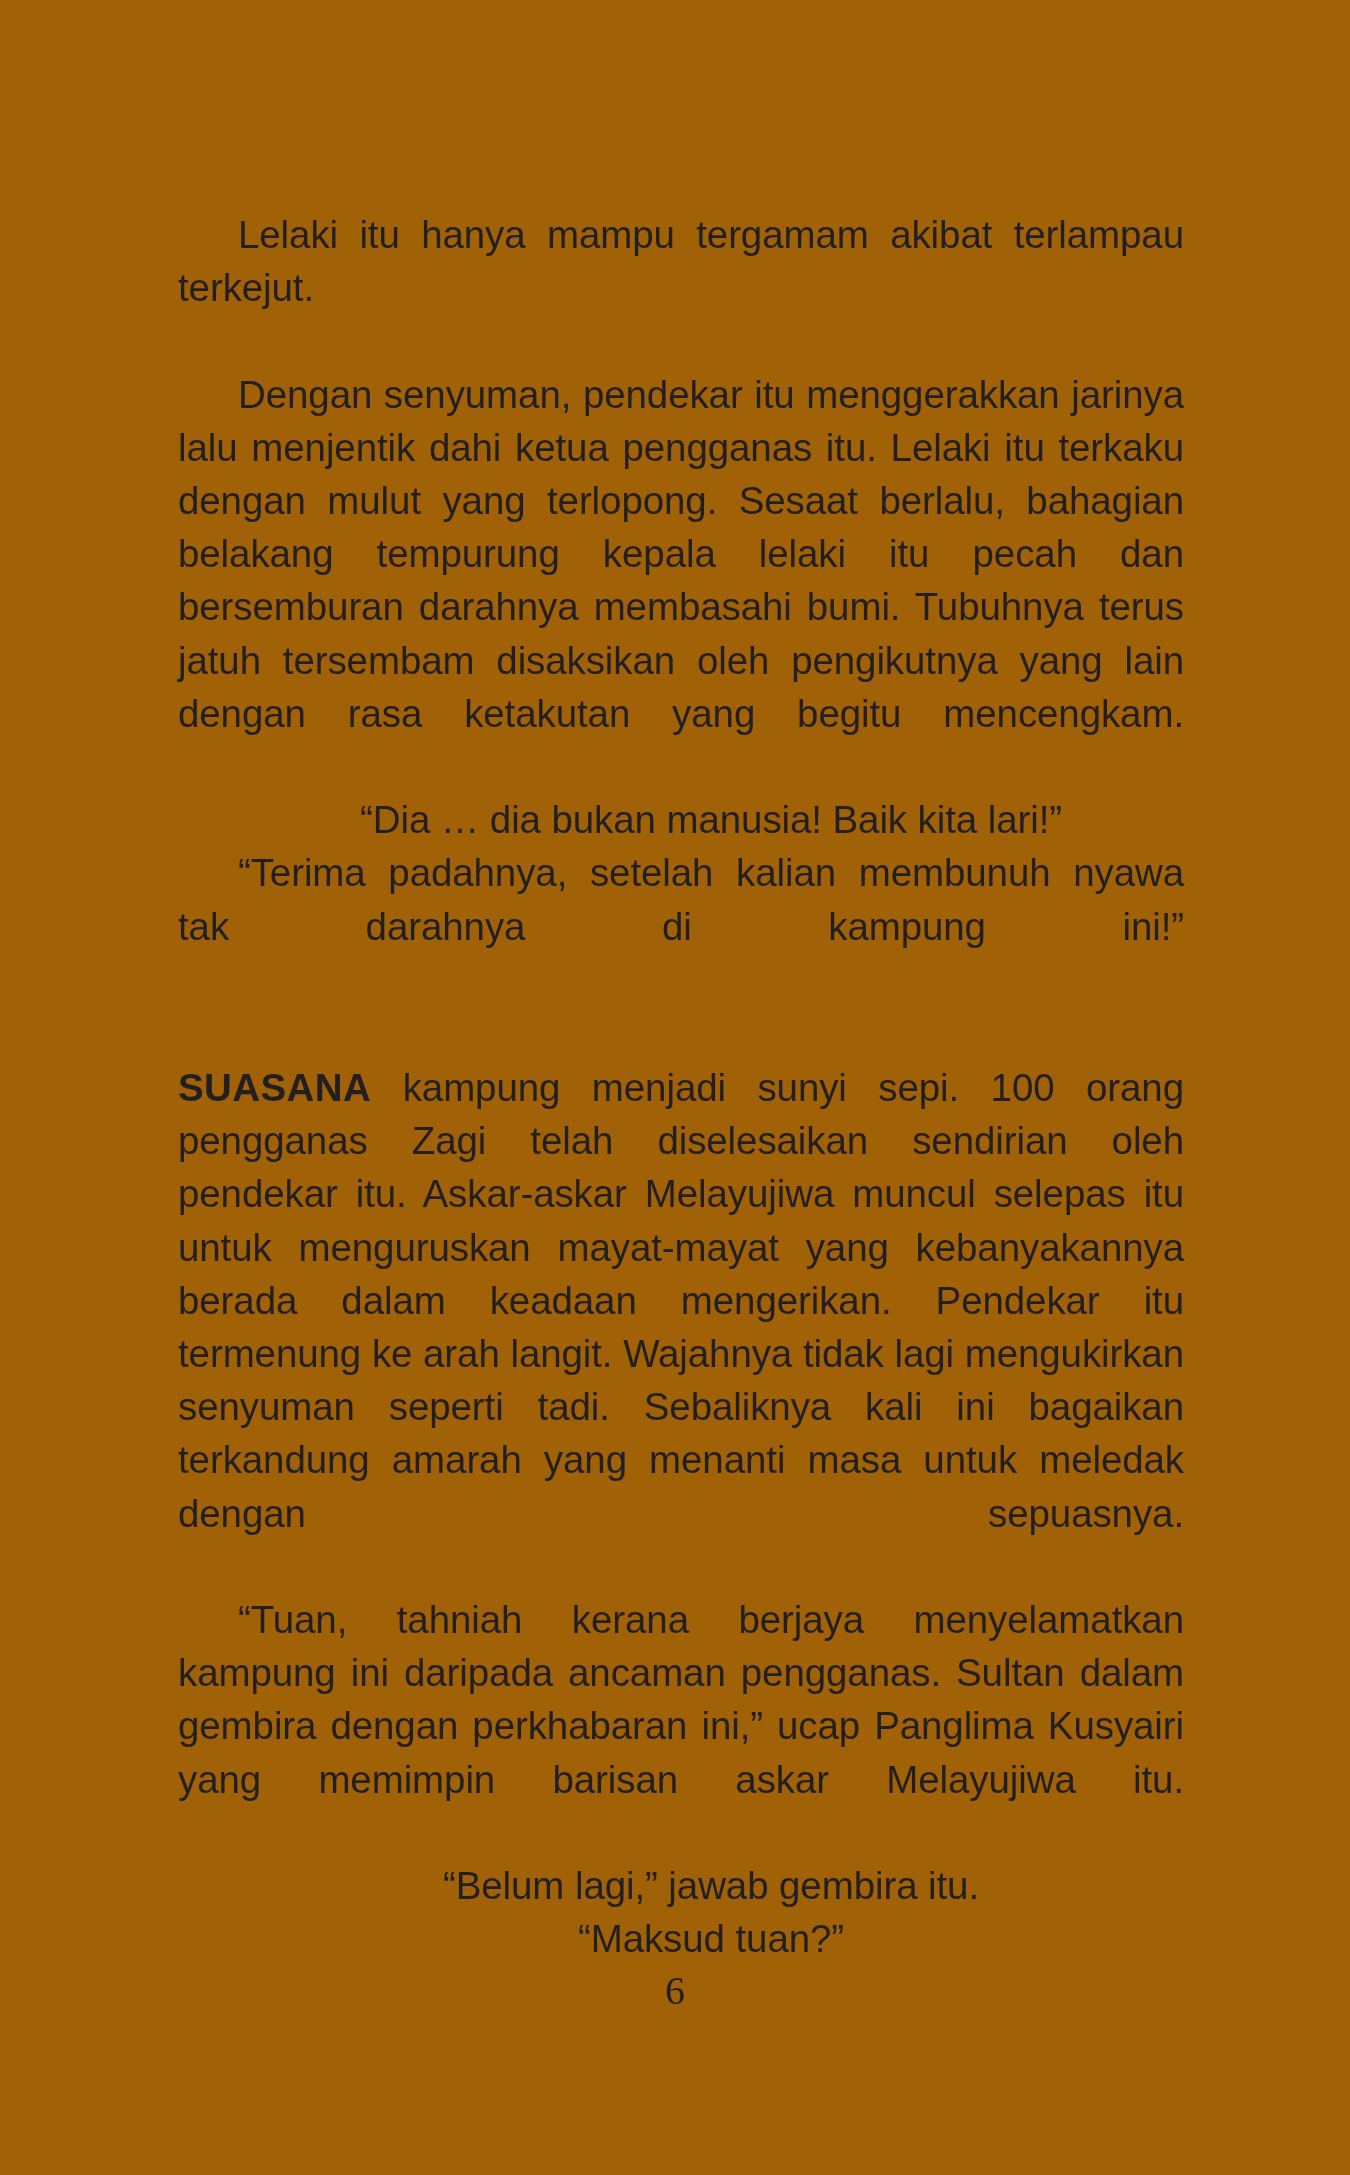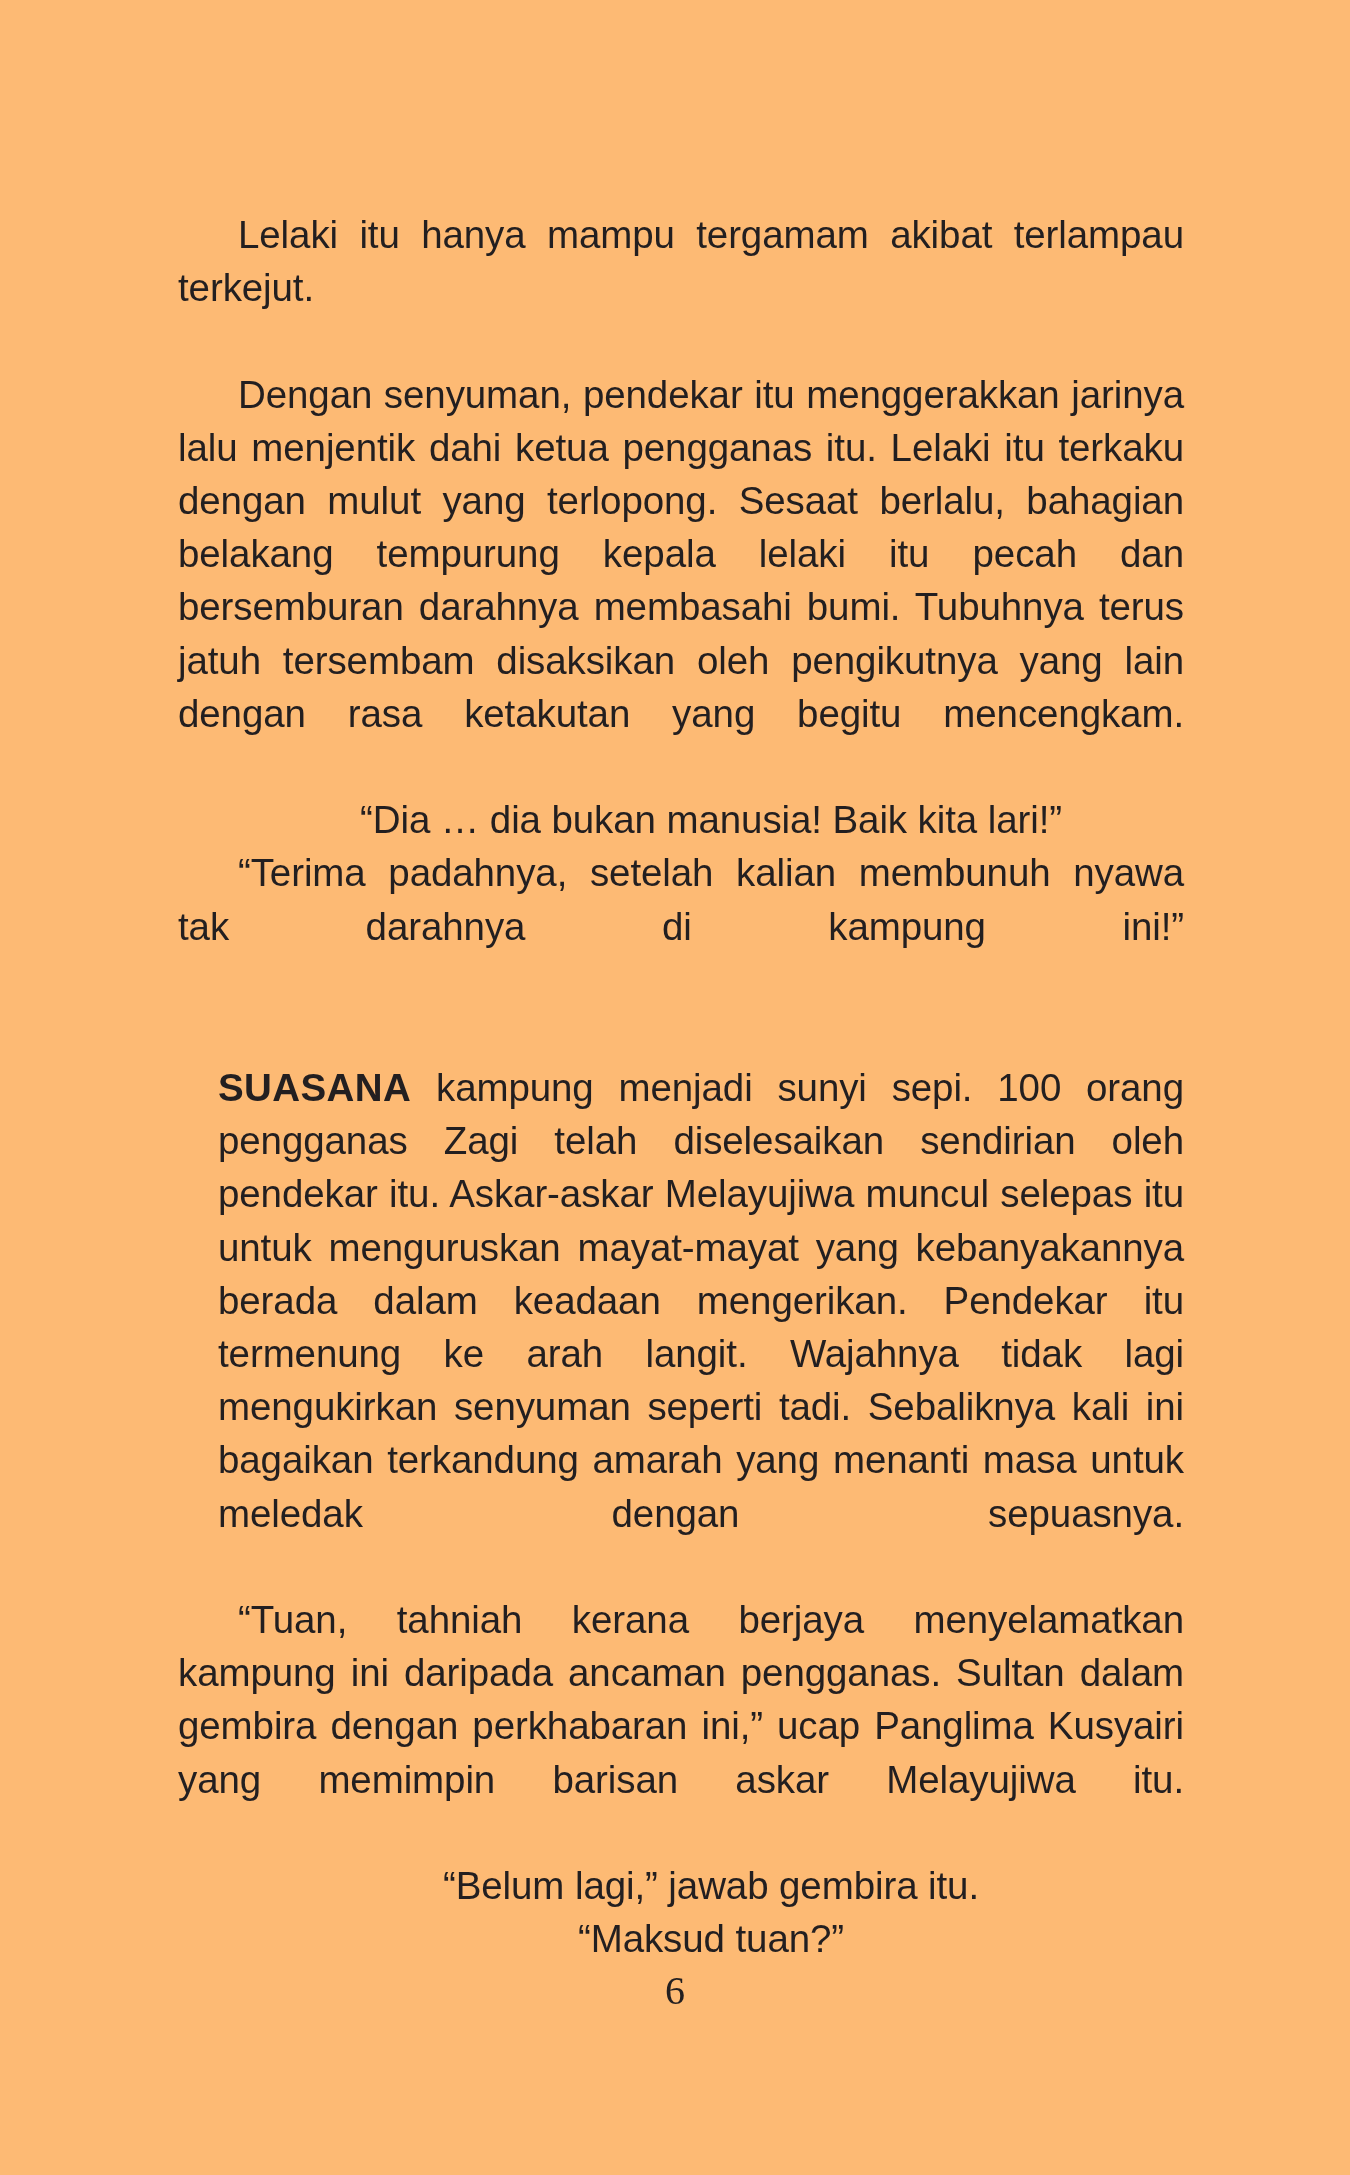--- a/index.html
+++ b/index.html
@@ -13,21 +13,21 @@
     position: relative;
     overflow: hidden;
     font-family: "Liberation Sans", "DejaVu Sans", sans-serif;
   }
 
   #page {
     position: absolute;
     left: 0; top: 0;
     width: 1350px;
     height: 2175px;
-    background: #fdba74;
+    background: #a16207;
   }
 
   #text-column {
     position: absolute;
     left: 178px;
     top: 208px;
     width: 1006px;
   }
 
   .para {
@@ -49,21 +49,20 @@
     display: inline-block;
     width: 100%;
   }
 
   .indent {
     text-indent: 60px;
   }
 
   .noindent {
     text-indent: 0;
-    margin-left: 40px;
   }
 
   
   .para.short {
     text-align: center;
   }
   .para.short:after { display: none; }
 
   .gap-section {
     height: 55px;

